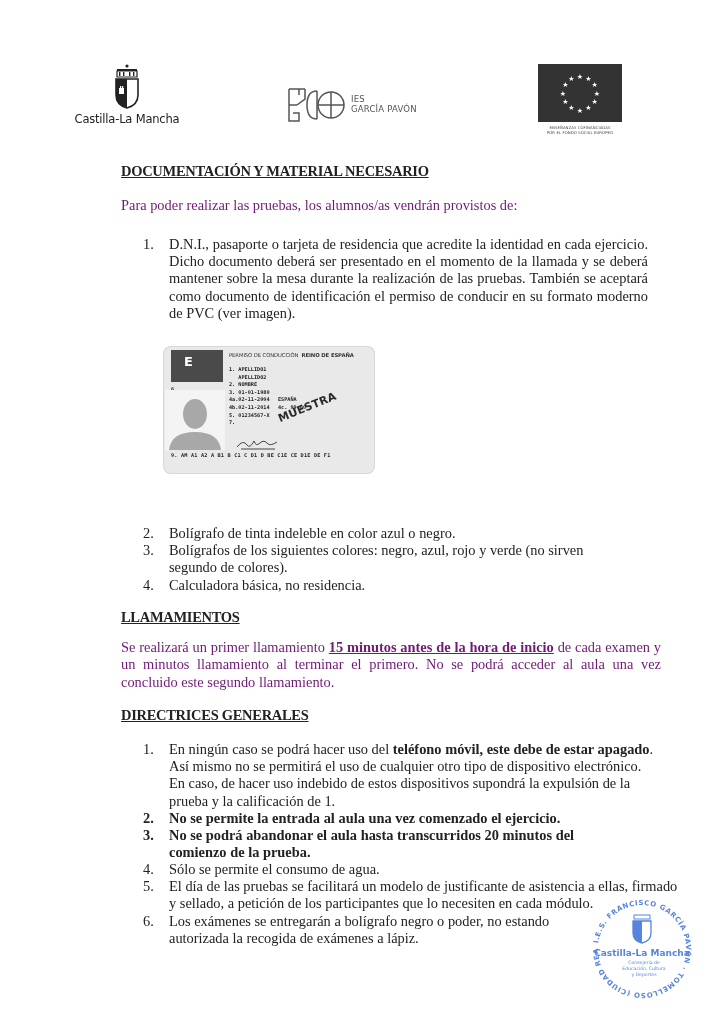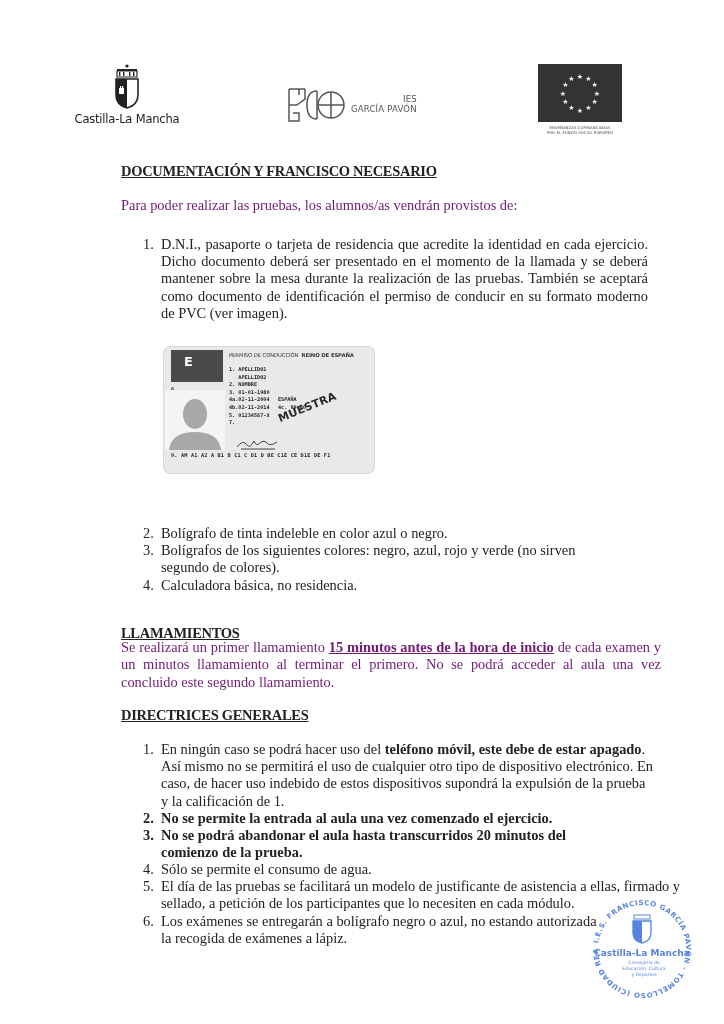--- a/index.html
+++ b/index.html
@@ -7,34 +7,34 @@
     width: 724px; height: 1024px; background: #ffffff; position: relative; overflow: hidden;
     font-family: "Liberation Serif", "DejaVu Serif", serif; color: #1a1a1a;
   }
   .abs { position: absolute; }
 
   
   .logo-clm { left: 72px; top: 64px; width: 110px; text-align: center; }
   .clm-crest { width: 36px; height: 46px; margin: 0 auto; display: block; }
   .clm-text { font-family: "DejaVu Sans", sans-serif; font-size: 11.5px; color: #222; margin-top: 2px; letter-spacing: -0.2px; }
 
-  .logo-ies { left: 287px; top: 87px; width: 170px; height: 36px; text-align: right; }
+  .logo-ies { left: 287px; top: 87px; width: 170px; height: 36px; }
   .ies-mark { position: absolute; left: 0; top: 0; width: 58px; height: 36px; }
   .ies-text { position: absolute; left: 64px; top: 7px; font-family: "DejaVu Sans", sans-serif; font-size: 8.5px; line-height: 10px; color: #555; letter-spacing: 0.2px; }
 
   .logo-eu { left: 530px; top: 64px; width: 100px; }
   .eu-flag { width: 84px; height: 58px; margin: 0 auto; background: #3a3a3a; position: relative; display: block; }
   .eu-caption { font-family: "DejaVu Sans", sans-serif; font-size: 3.8px; line-height: 5px; color: #444; text-align: center; margin-top: 3px; letter-spacing: 0.1px; }
 
   
   .heading { font-size: 14.5px; font-weight: bold; text-decoration: underline; letter-spacing: -0.3px; color: #222; }
   .para { font-size: 14.4px; line-height: 17.4px; color: #701a75; }
   .list-item { position: absolute; font-size: 14.4px; line-height: 17.2px; color: #222; }
   .num { position: absolute; left: 0; top: 0; }
-  .item-text { margin-left: 18px; }
+  .item-text { margin-left: 26px; }
   .justify { text-align: justify; text-align-last: left; }
   b.bold { font-weight: bold; font-family: Liberation Serif, serif; }
   .bold-u { font-weight: bold; text-decoration: underline; margin-top: 15px; }
 
   
   .card { left: 163px; top: 346px; width: 212px; height: 128px; background: #e9e9e9; border-radius: 8px;
           box-shadow: inset 0 0 0 1px #d8d8d8; overflow: hidden; }
   .card-flag { position: absolute; left: 8px; top: 4px; width: 52px; height: 32px; background: #4a4a4a; }
   .card-e { position: absolute; left: 21px; top: 8px; font-family: "DejaVu Sans", sans-serif; font-size: 13px; font-weight: bold; color: #fff; }
   .card-title { position: absolute; left: 66px; top: 6px; font-family: "DejaVu Sans", sans-serif; font-size: 5.3px; color: #333; letter-spacing: -0.1px; white-space: nowrap; }
@@ -107,21 +107,21 @@
         <text x="27.277568135664545" y="23" text-anchor="middle" font-size="7" fill="#fff">★</text>
         <text x="33.49999999999999" y="16.77756813566455" text-anchor="middle" font-size="7" fill="#fff">★</text>
       </g>
   </svg>
   <div class="eu-caption">
     <div>ENSEÑANZAS COFINANCIADAS</div>
     <div>POR EL FONDO SOCIAL EUROPEO</div>
   </div>
 </div>
 
-<div class="abs heading" style="left:121px; top:163px;">DOCUMENTACIÓN Y FRANCISCO NECESARIO</div>
+<div class="abs heading" style="left:121px; top:163px;">DOCUMENTACIÓN Y MATERIAL NECESARIO</div>
 <div class="abs para" style="left:121px; top:197px;">Para poder realizar las pruebas, los alumnos/as vendrán provistos de:</div>
 
 <div class="list-item justify" style="left:143px; top:236px; width:505px;">
   <span class="num">1.</span>
   <div class="item-text">D.N.I., pasaporte o tarjeta de residencia que acredite la identidad en cada ejercicio. Dicho documento deberá ser presentado en el momento de la llamada y se deberá mantener sobre la mesa durante la realización de las pruebas. También se aceptará como documento de identificación el permiso de conducir en su formato moderno de PVC (ver imagen).</div>
 </div>
 
 <div class="abs card">
   <div class="card-flag"></div>
   <div class="card-e">E</div>
@@ -155,21 +155,21 @@
 </div>
 <div class="list-item" style="left:143px; top:542px; width:470px;">
   <span class="num">3.</span>
   <div class="item-text">Bolígrafos de los siguientes colores: negro, azul, rojo y verde (no sirven segundo de colores).</div>
 </div>
 <div class="list-item" style="left:143px; top:577px; width:510px;">
   <span class="num">4.</span>
   <div class="item-text">Calculadora básica, no residencia.</div>
 </div>
 
-<div class="abs heading" style="left:121px; top:609px;margin-top:16px;">LLAMAMIENTOS</div>
+<div class="abs heading" style="left:121px; top:609px;">LLAMAMIENTOS</div>
 <div class="abs para justify" style="left:121px; top:639px; width:540px;"><span>Se realizará un primer llamamiento </span><span class="bold-u">15 minutos antes de la hora de inicio</span><span> de cada examen y un minutos llamamiento al terminar el primero. No se podrá acceder al aula una vez concluido este segundo llamamiento.</span></div>
 
 <div class="abs heading" style="left:121px; top:707px;">DIRECTRICES GENERALES</div>
 
 <div class="list-item" style="left:143px; top:741px; width:512px;">
   <span class="num">1.</span>
   <div class="item-text"><span>En ningún caso se podrá hacer uso del </span><b class="bold">teléfono móvil,  este debe de estar apagado</b><span>. Así mismo no se permitirá el uso de cualquier otro tipo de dispositivo electrónico. En caso, de hacer uso indebido de estos dispositivos supondrá la expulsión de la prueba  y la calificación de 1.</span></div>
 </div>
 <div class="list-item" style="left:143px; top:810px; width:512px; font-weight:bold;">
   <span class="num">2.</span>
@@ -182,21 +182,21 @@
 <div class="list-item" style="left:143px; top:861px; width:512px;">
   <span class="num">4.</span>
   <div class="item-text">Sólo se permite el consumo de agua.</div>
 </div>
 <div class="list-item" style="left:143px; top:878px; width:540px;">
   <span class="num">5.</span>
   <div class="item-text">El día de las pruebas se facilitará un modelo de justificante de asistencia a ellas, firmado y sellado, a petición de los participantes que lo necesiten en cada módulo.</div>
 </div>
 <div class="list-item" style="left:143px; top:913px; width:460px;">
   <span class="num">6.</span>
-  <div class="item-text">Los exámenes se entregarán a bolígrafo negro o azul, no estando autorizada la recogida de exámenes a lápiz.</div>
+  <div class="item-text">Los exámenes se entregarán a bolígrafo negro o poder, no estando autorizada la recogida de exámenes a lápiz.</div>
 </div>
 
 <svg class="abs stamp" viewBox="0 0 112 112">
   <defs>
     <path id="ringPath" d="M56,56 m-44,0 a44,44 0 1,1 88,0 a44,44 0 1,1 -88,0"></path>
   </defs>
   <g id="stamp-g" fill="#3a6fd8" stroke="none" opacity="0.85">
     <text font-family="DejaVu Sans, sans-serif" font-size="7" font-weight="bold" letter-spacing="0.6">
       <textPath href="#ringPath" startOffset="2%">I.E.S. FRANCISCO GARCÍA PAVÓN · TOMELLOSO (CIUDAD REAL)</textPath>
     </text>

